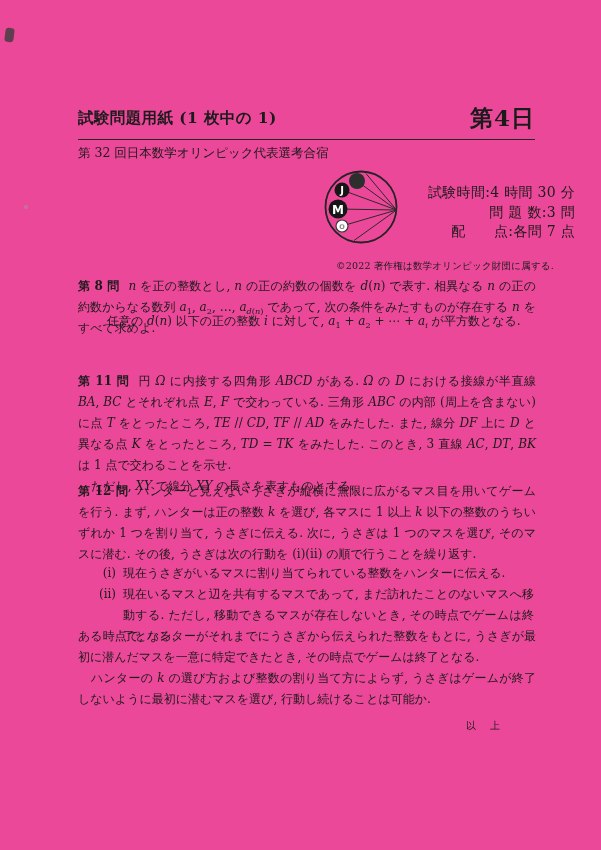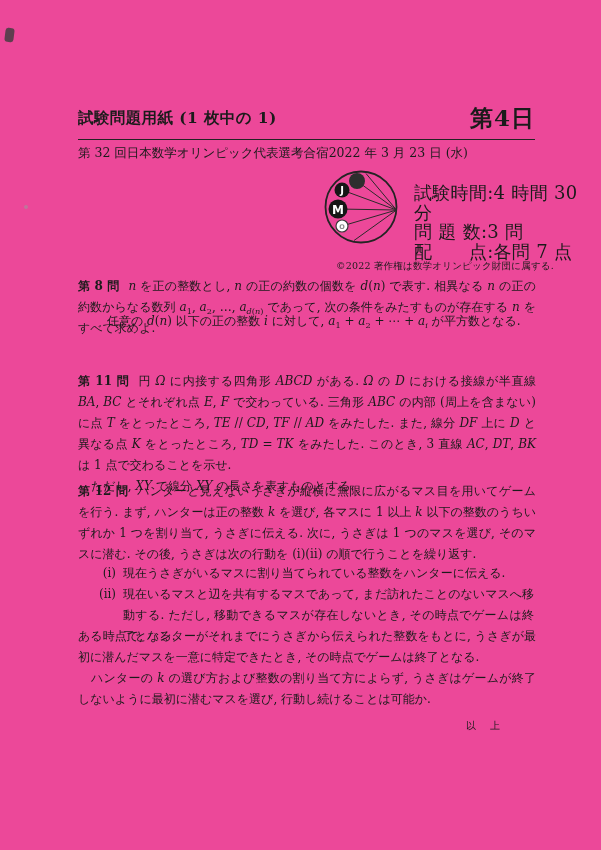--- a/index.html
+++ b/index.html
@@ -20,22 +20,22 @@
     display:flex; justify-content:space-between; align-items:flex-end; }
   .h-title { font-size:15.5px; font-weight:bold; letter-spacing:.4px; }
   .h-day { font-size:23px; font-weight:bold; letter-spacing:1px; line-height:1; }
   .h-rule { position:absolute; left:78px; top:139px; width:457px;
     border-top:1.6px solid #232323; }
   .h-sub { position:absolute; left:78px; top:145px; width:457px;
     display:flex; font-size:12.5px; }
 
   
   .logo { position:absolute; left:320px; top:168px; }
-  .info { position:absolute; left:414px; top:183px; font-size:18px;
-    line-height:19.5px; letter-spacing:.3px; }
+  .info { position:absolute; left:428px; top:183px; font-size:14px;
+    line-height:19.5px; letter-spacing:.3px;text-align:right; }
   .copyright { position:absolute; left:336px; top:260px; font-size:9.5px;
     letter-spacing:.2px; }
 
   
   .para { position:absolute; left:78px; width:458px; font-size:12px;
     line-height:21px; text-align:justify; }
   .para p { margin:0; }
   .plabel { font-weight:bold; margin-right:9px; }
   .tindent { text-indent:13px; }
   .math i { font-style:italic; font-family:"DejaVu Serif",serif; }
@@ -62,21 +62,20 @@
   <div class="ink-mark"></div>
   <div class="dot-mark"></div>
 
   <div class="hrow">
     <div class="h-title">試験問題用紙 (1 枚中の 1)</div>
     <div class="h-day">第4日</div>
   </div>
   <div class="h-rule"></div>
   <div class="h-sub">
     <div>第 32 回日本数学オリンピック代表選考合宿</div>
-    <div>2022 年 3 月 23 日 (水)</div>
   </div>
 
   <svg class="logo" width="82" height="78" viewBox="0 0 82 78">
     <circle cx="41" cy="39" r="35.5" fill="none" stroke="#242424" stroke-width="1.8"></circle>
     <g stroke="#2a2a2a" stroke-width="1">
       <line x1="76.5" y1="42" x2="46" y2="5.5"></line>
       <line x1="76.5" y1="42" x2="37" y2="13"></line>
       <line x1="76.5" y1="42" x2="22" y2="22"></line>
       <line x1="76.5" y1="42" x2="18" y2="41"></line>
       <line x1="76.5" y1="42" x2="22" y2="58"></line>

